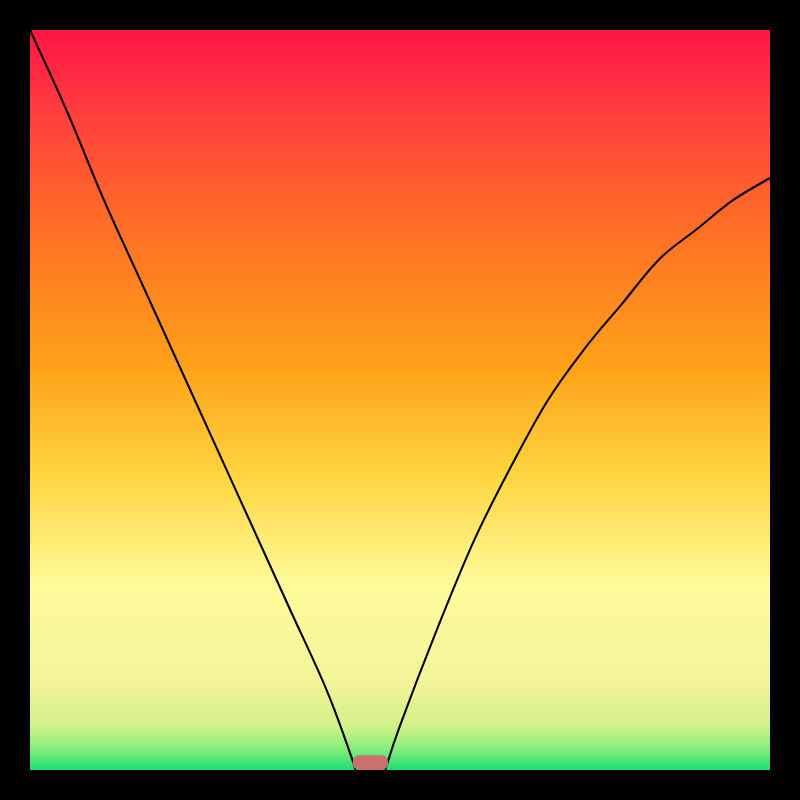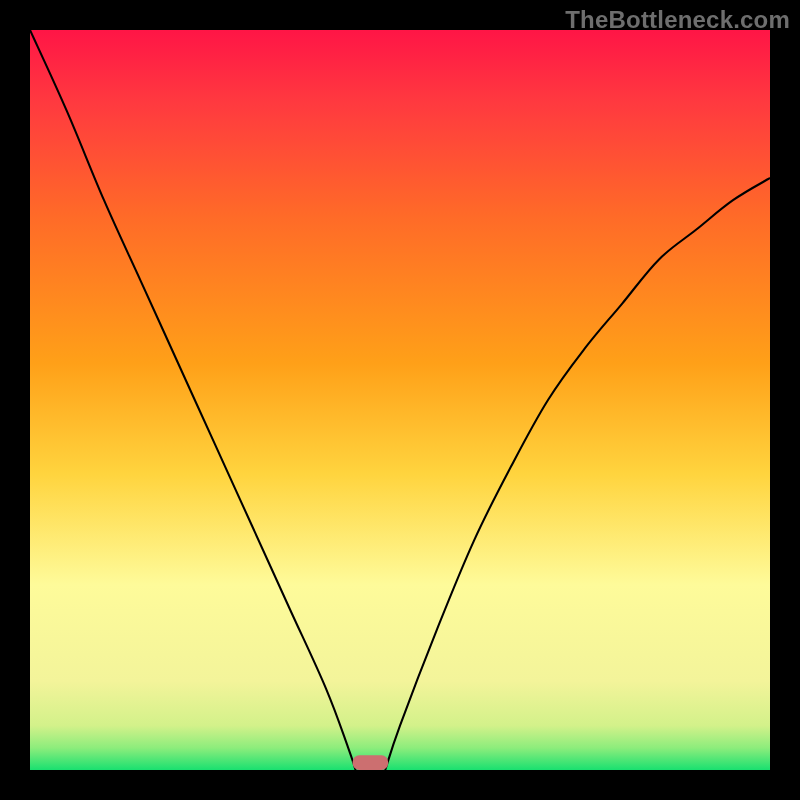--- a/index.html
+++ b/index.html
@@ -56,14 +56,13 @@
             <stop offset="90.00%" stop-color="#ff3a3f"></stop>
             <stop offset="100.00%" stop-color="#ff1546"></stop>
           </linearGradient>
       </defs>
       <rect x="0" y="0" width="100" height="100" fill="url(#bg-grad)"></rect>
       <path id="curve-left" fill="none" stroke="#000" stroke-width="0.28" d="M 0 0 C 0.8999999999999999 1.98, 3.2 6.86, 5 11 C 6.8 15.14, 8.2 18.86, 10 23 C 11.8 27.14, 13.2 30.04, 15 34 C 16.8 37.96, 18.2 41.04, 20 45 C 21.8 48.96, 23.2 52.04, 25 56 C 26.8 59.96, 28.2 63.04, 30 67 C 31.8 70.96, 33.2 74.04, 35 78 C 36.8 81.96, 38.56 85.58, 40 89 C 41.44 92.42, 42.28 95.02, 43 97 C 43.72 98.98, 43.82 99.46, 44 100"></path>
       <path id="curve-right" fill="none" stroke="#000" stroke-width="0.28" d="M 48 100 C 48.36 98.92, 48.74 97.42, 50 94 C 51.26 90.58, 53.2 85.5, 55 81 C 56.8 76.5, 58.2 72.96, 60 69 C 61.8 65.04, 63.2 62.42, 65 59 C 66.8 55.58, 68.2 52.88, 70 50 C 71.8 47.12, 73.2 45.34, 75 43 C 76.8 40.66, 78.2 39.16, 80 37 C 81.8 34.84, 83.2 32.8, 85 31 C 86.8 29.2, 88.2 28.44, 90 27 C 91.8 25.56, 93.2 24.26, 95 23 C 96.8 21.74, 99.1 20.54, 100 20"></path>
       <rect id="dip-marker" rx="0.9" ry="0.9" x="43.6" y="98" width="4.8" height="2" fill="#cc6f70"></rect>
     </svg>
   </div>
-  <div class="watermark">TheBottleneck.com</div>
 </div>
 
 </body></html>

